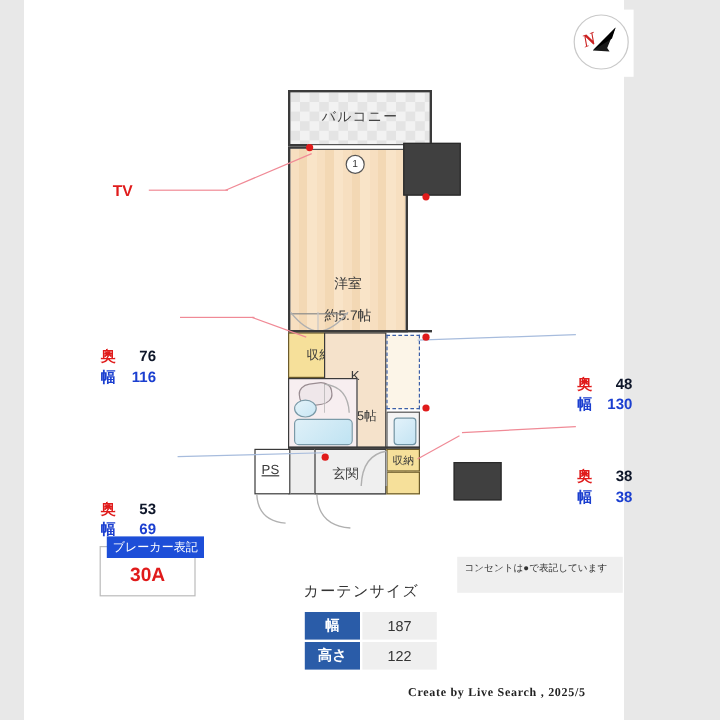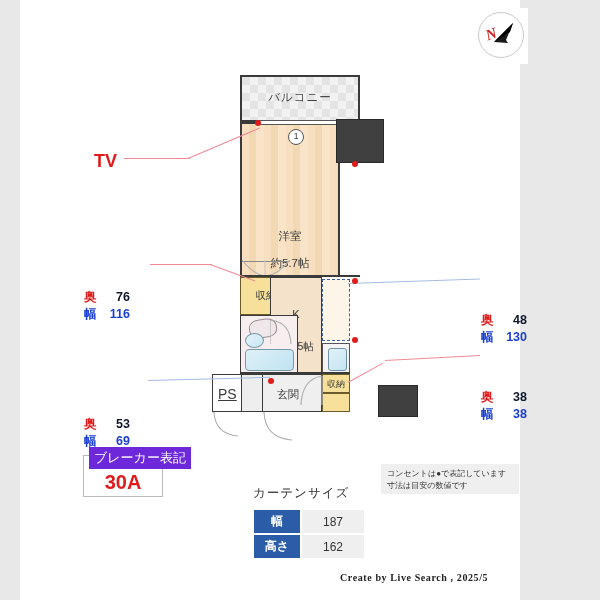--- a/index.html
+++ b/index.html
@@ -111,21 +111,21 @@
   }
   .genkan .t{position:absolute;left:14px;top:12px;font-size:11px;color:#3a3a3a;}
   .corridor{
     position:absolute;left:0px;top:299px;width:82px;height:38px;
     background:#eeeeee;border:1.5px solid #3a3a3a;box-sizing:border-box;
   }
   .ps{
     position:absolute;left:-28px;top:299px;width:30px;height:38px;
     background:#fff;border:1.5px solid #3a3a3a;box-sizing:border-box;
   }
-  .ps .t{position:absolute;left:5px;top:11px;font-size:14px;color:#3a3a3a;
+  .ps .t{position:absolute;left:5px;top:11px;font-size:11px;color:#3a3a3a;
     font-family:"Liberation Sans",sans-serif;text-decoration:underline;}
 
   
   .dotbox{position:absolute;border:1.5px dashed #3b5fa8;box-sizing:border-box;}
 
   
   .fridge{position:absolute;left:82px;top:204px;width:28px;height:62px;
     border:1.5px dashed #3b5fa8;box-sizing:border-box;
     background:rgba(250,236,214,.55);}
 
@@ -156,30 +156,30 @@
   .annot .kb{color:#1b3fd0;font-weight:bold;}
   .annot .v{color:#0f172a;font-weight:bold;margin-top:43px;}
   .annot .vb{color:#1b3fd0;font-weight:bold;}
   .annot .num{display:inline-block;min-width:30px;text-align:right;}
 
   .badge{
     display:inline-block;background:#1f3f7a;color:#fff;font-size:11px;
     padding:3px 12px;letter-spacing:3px;font-weight:bold;
   }
 
-  .tvlabel{position:absolute;left:94px;top:151px;font-size:18px;color:#e01b1b;
+  .tvlabel{position:absolute;left:94px;top:151px;font-size:13px;color:#e01b1b;
     font-weight:bold;}
 
   
   .breaker{position:absolute;left:83px;top:455px;width:78px;height:40px;
     background:#fff;border:1px solid #bbb;}
-  .breaker .hd{position:absolute;left:5px;top:-9px;background:#6d28d9;color:#fff;
-    font-size:13px;padding:2px 5px;letter-spacing:0px;white-space:nowrap;}
+  .breaker .hd{position:absolute;left:5px;top:-9px;background:#1d4ed8;color:#fff;
+    font-size:10px;padding:2px 5px;letter-spacing:0px;white-space:nowrap;}
   .breaker .v{position:absolute;left:0;right:0;top:15px;text-align:center;
-    font-size:20px;color:#e01b1b;font-weight:bold;}
+    font-size:16px;color:#e01b1b;font-weight:bold;}
 
   
   .note{position:absolute;left:381px;top:464px;width:138px;height:30px;
     background:#efefef;font-size:8px;line-height:12px;color:#333;
     padding:4px 6px;box-sizing:border-box;}
 
   
   .curtitle{position:absolute;left:253px;top:485px;font-size:12.5px;color:#333;
     letter-spacing:1px;}
   .curtab{position:absolute;left:252px;top:508px;border-collapse:separate;
@@ -354,31 +354,30 @@
   <div class="leader" style="left:385px;top:360px;width:95px;transform:rotate(-3deg);"></div>
   <div class="leader" style="left:348px;top:382px;width:40px;transform:rotate(-29deg);"></div>
 
   <div class="breaker">
     <div class="hd">ブレーカー表記</div>
     <div class="v">30A</div>
   </div>
 
   <div class="note">
     <div>コンセントは●で表記しています</div>
-    <div>寸法は目安の数値です</div>
   </div>
 
   <div class="curtitle">カーテンサイズ</div>
   <table class="curtab">
     <tbody>
     <tr>
       <td class="hc">幅</td>
       <td class="vc">187</td>
     </tr>
     <tr>
       <td class="hc">高さ</td>
-      <td class="vc">162</td>
+      <td class="vc">122</td>
     </tr>
   </tbody>
     </table>
 
   <div class="footer">Create by Live Search , 2025/5</div>
 </div>
 
 </body></html>

